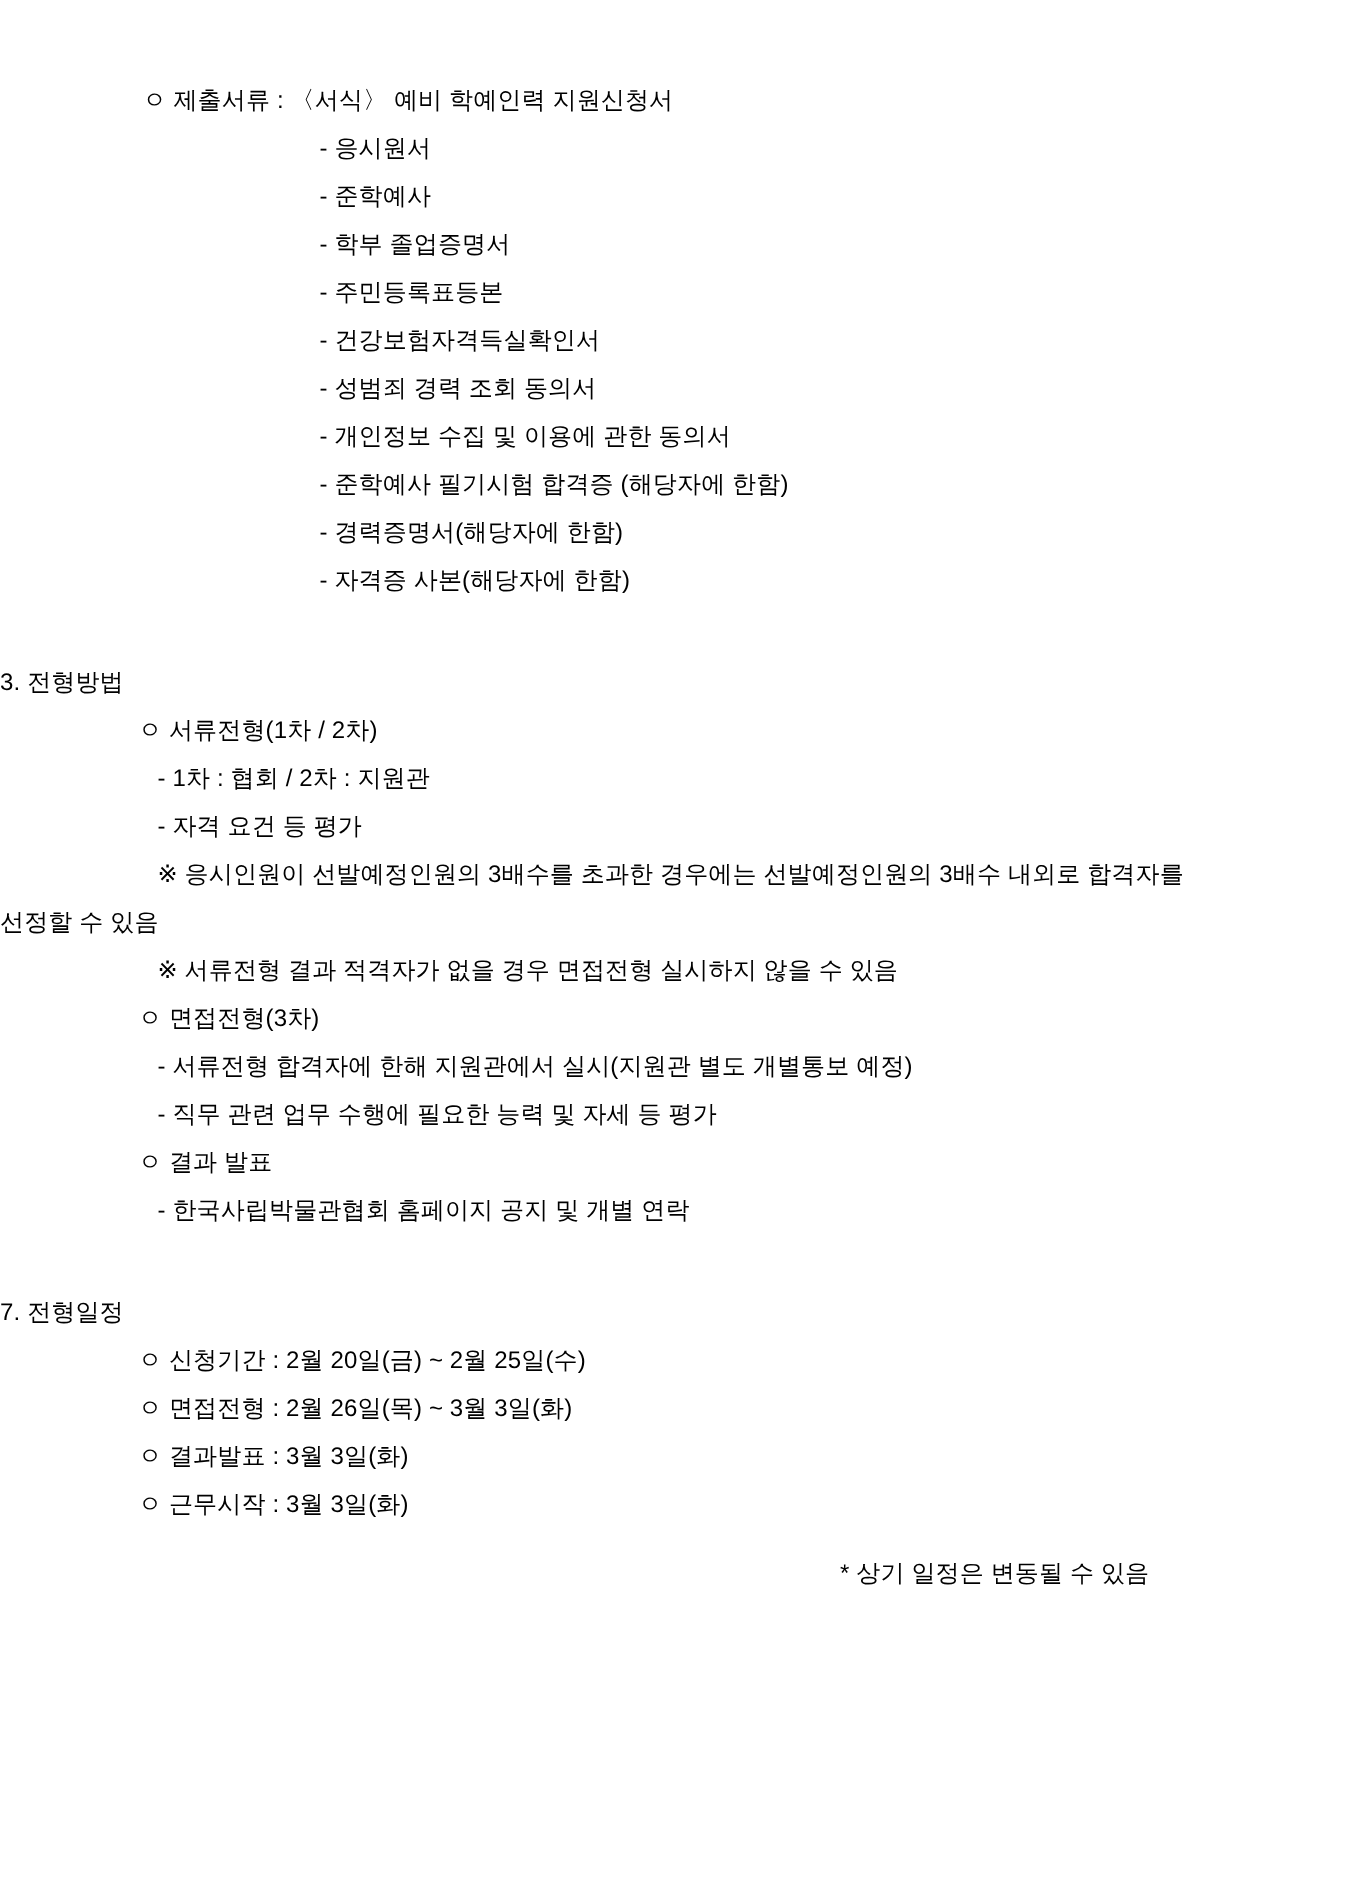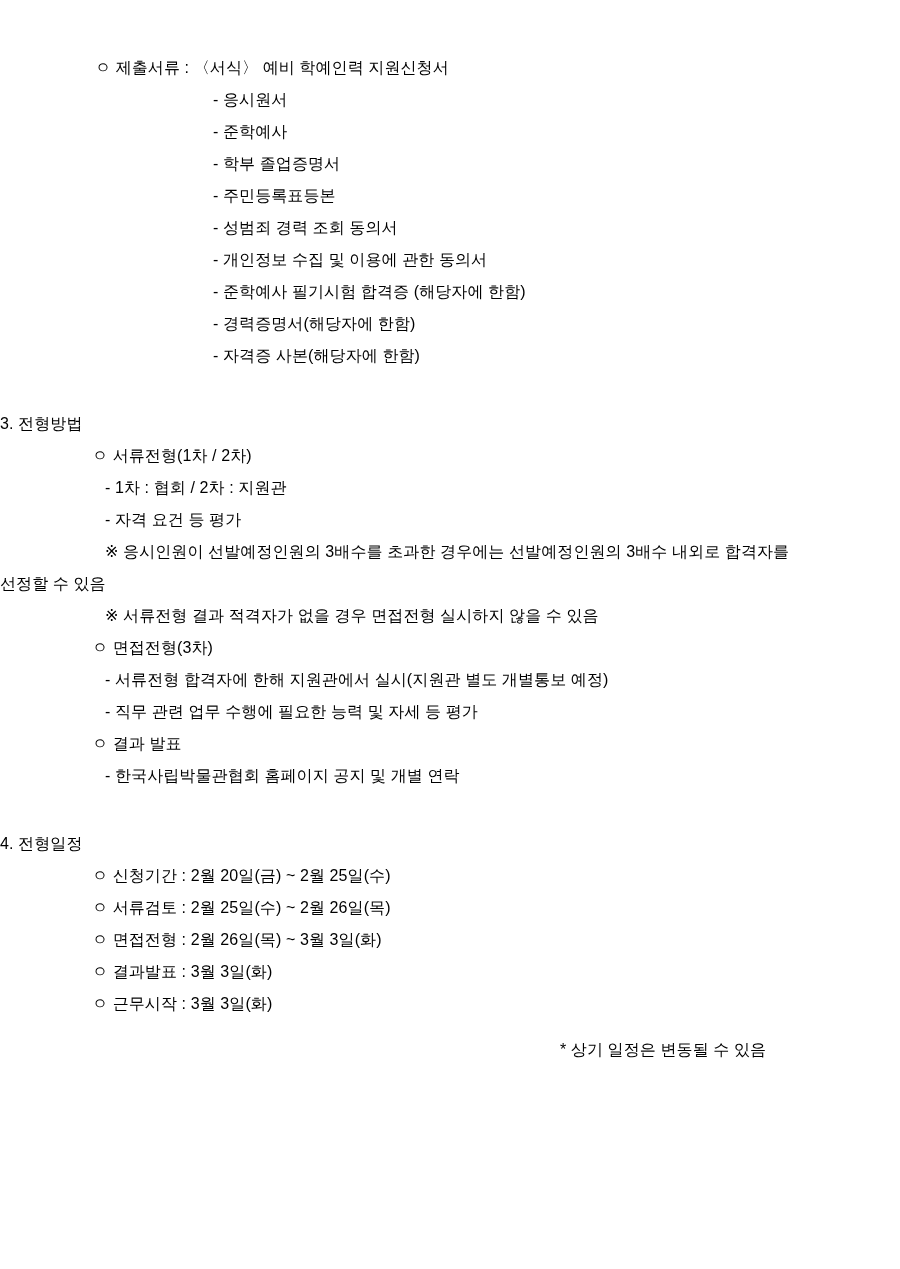--- a/index.html
+++ b/index.html
@@ -56,20 +56,21 @@
 
 <div class="page">
   <div class="doc">
 
     <div>
       <div class="line ind-bullet">ㅇ 제출서류 : 〈서식〉 예비 학예인력 지원신청서</div>
       <div class="line ind-dash-deep">- 응시원서</div>
       <div class="line ind-dash-deep">- 준학예사</div>
       <div class="line ind-dash-deep">- 학부 졸업증명서</div>
       <div class="line ind-dash-deep">- 주민등록표등본</div>
+      <div class="line ind-dash-deep">- 건강보험자격득실확인서</div>
       <div class="line ind-dash-deep">- 성범죄 경력 조회 동의서</div>
       <div class="line ind-dash-deep">- 개인정보 수집 및 이용에 관한 동의서</div>
       <div class="line ind-dash-deep">- 준학예사 필기시험 합격증 (해당자에 한함)</div>
       <div class="line ind-dash-deep">- 경력증명서(해당자에 한함)</div>
       <div class="line ind-dash-deep">- 자격증 사본(해당자에 한함)</div>
     </div>
 
     <div class="gap-lg"></div>
 
     <div>
@@ -83,23 +84,22 @@
       <div class="line ind-o">ㅇ 면접전형(3차)</div>
       <div class="line ind-dash">- 서류전형 합격자에 한해 지원관에서 실시(지원관 별도 개별통보 예정)</div>
       <div class="line ind-dash">- 직무 관련 업무 수행에 필요한 능력 및 자세 등 평가</div>
       <div class="line ind-o">ㅇ 결과 발표</div>
       <div class="line ind-dash">- 한국사립박물관협회 홈페이지 공지 및 개별 연락</div>
     </div>
 
     <div class="gap-lg"></div>
 
     <div>
-      <div class="line ind-sec">4. 전형일정</div>
+      <div class="line ind-sec">7. 전형일정</div>
       <div class="line ind-o">ㅇ 신청기간 : 2월 20일(금) ~ 2월 25일(수)</div>
-      <div class="line ind-o">ㅇ 서류검토 : 2월 25일(수) ~ 2월 26일(목)</div>
       <div class="line ind-o">ㅇ 면접전형 : 2월 26일(목) ~ 3월 3일(화)</div>
       <div class="line ind-o">ㅇ 결과발표 : 3월 3일(화)</div>
       <div class="line ind-o">ㅇ 근무시작 : 3월 3일(화)</div>
       <div class="gap-sm"></div>
       <div class="line ind-star">* 상기 일정은 변동될 수 있음</div>
     </div>
 
   </div>
 </div>
 

